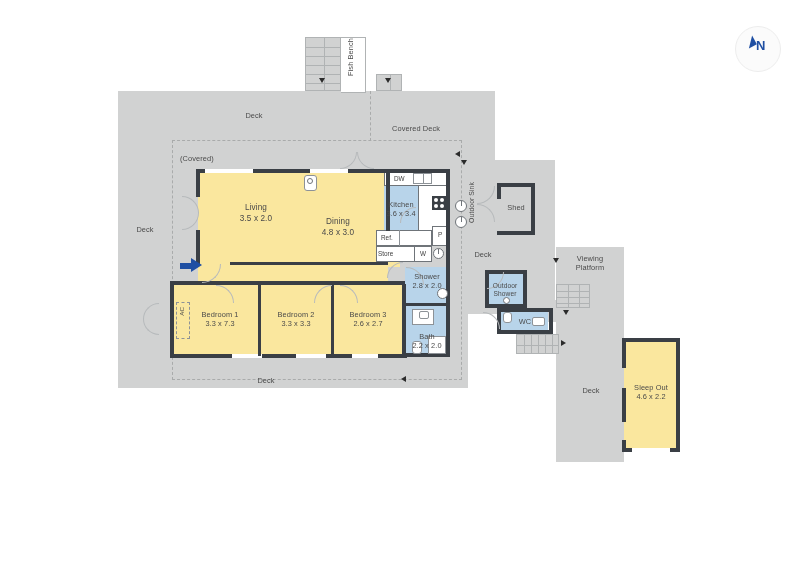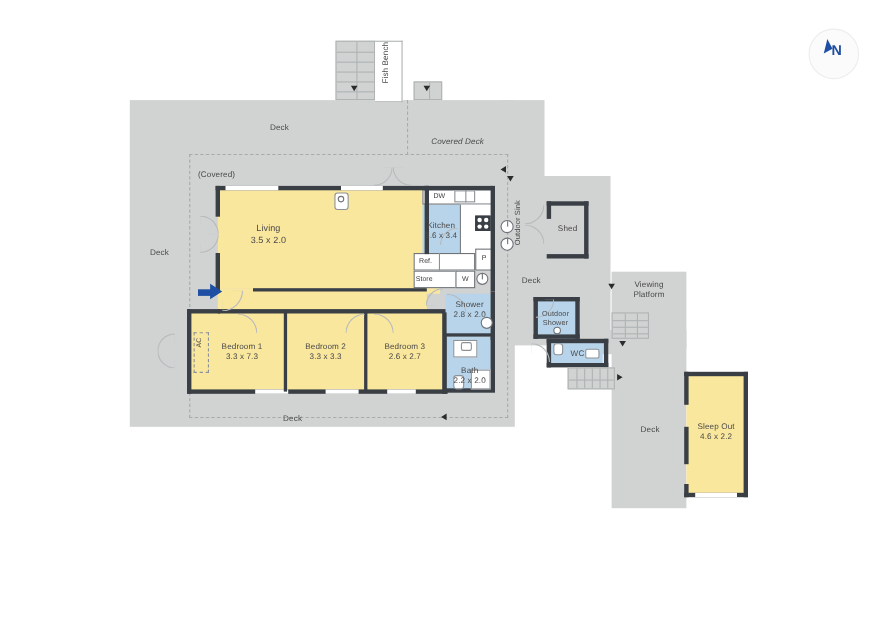--- a/index.html
+++ b/index.html
@@ -244,23 +244,27 @@
   <div class="tri tri-l" style="left:401px;top:376px;"></div>
   <div class="tri tri-l" style="left:455px;top:151px;"></div>
   <div class="tri tri-d" style="left:461px;top:160px;"></div>
   <div class="tri tri-d" style="left:553px;top:258px;"></div>
 
   <div id="entry-arrow">
     <div class="shaft"></div>
     <div class="head"></div>
   </div>
 
-  <div class="lbl big" style="left:196px;top:203px;width:96px;">
+  <div class="lbl big" style="left:208px;top:203px;width:96px;">
     <b>Living</b>
     <b>3.5 x 2.0</b>
+  </div>
+  <div class="lbl big" style="left:290px;top:217px;width:96px;">
+    <b>Dining</b>
+    <b>4.8 x 3.0</b>
   </div>
   <div class="lbl" style="left:368px;top:200px;width:66px;">
     <b>Kitchen</b>
     <b>3.6 x 3.4</b>
   </div>
   <div class="lbl" style="left:394px;top:272px;width:66px;">
     <b>Shower</b>
     <b>2.8 x 2.0</b>
   </div>
   <div class="lbl" style="left:394px;top:332px;width:66px;">
@@ -288,21 +292,21 @@
     <b>Shower</b>
   </div>
   <div class="lbl" style="left:510px;top:317px;width:30px;">WC</div>
   <div class="lbl" style="left:500px;top:203px;width:32px;">Shed</div>
 
   <div class="lbl" style="left:226px;top:111px;width:56px;">Deck</div>
   <div class="lbl" style="left:120px;top:225px;width:50px;">Deck</div>
   <div class="lbl" style="left:238px;top:376px;width:56px;">Deck</div>
   <div class="lbl" style="left:460px;top:250px;width:46px;">Deck</div>
   <div class="lbl" style="left:566px;top:386px;width:50px;">Deck</div>
-  <div class="lbl" style="left:376px;top:124px;width:80px;font-style:italic;">Covered Deck</div>
+  <div class="lbl" style="left:376px;top:124px;width:80px;">Covered Deck</div>
   <div class="lbl" style="left:180px;top:154px;width:60px;text-align:left;">(Covered)</div>
   <div class="lbl" style="left:560px;top:254px;width:60px;">
     <b>Viewing</b>
     <b>Platform</b>
   </div>
   <div class="lbl vert" style="left:468px;top:182px;font-size:6.8px;">Outdoor Sink</div>
 
 </div>
 
 <div id="compass">

